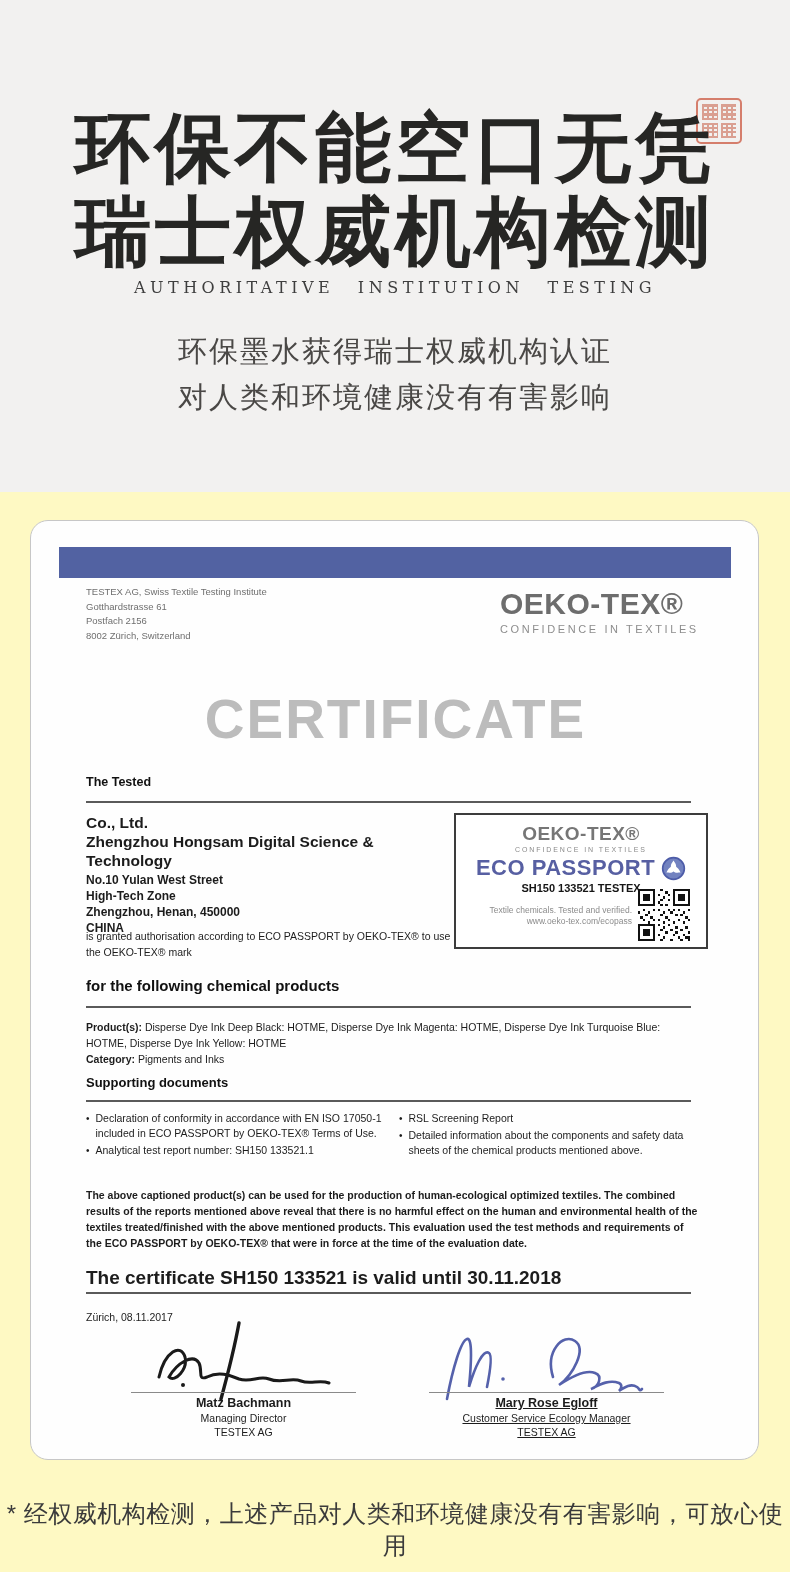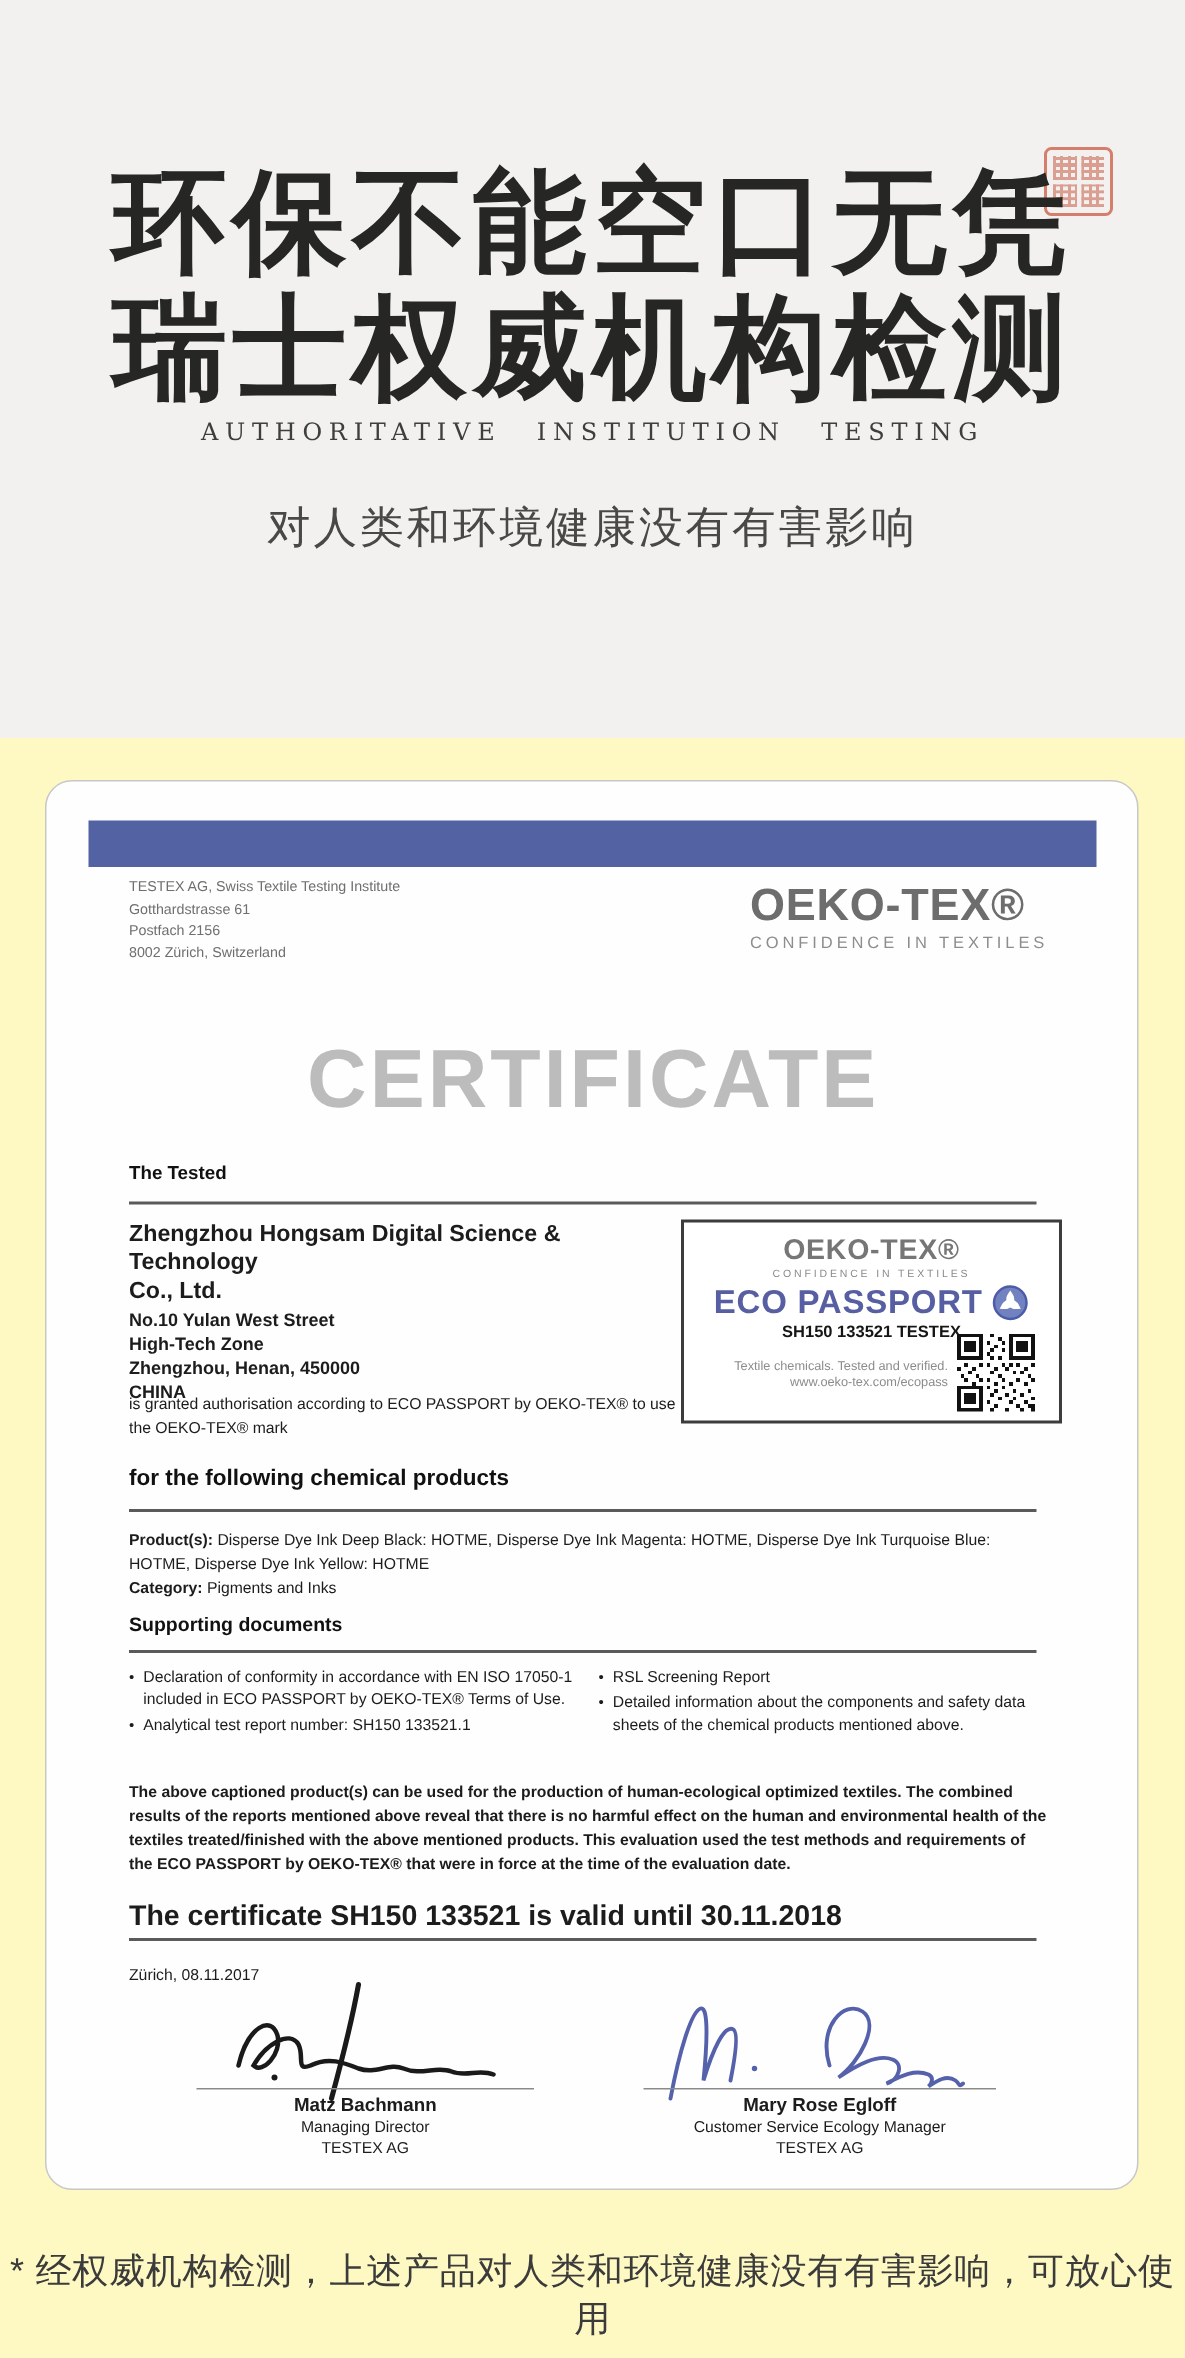--- a/index.html
+++ b/index.html
@@ -78,21 +78,21 @@
   .bullet .dot { flex:0 0 auto; font-size:10px; line-height:15px; }
   .statement { position:absolute; left:55px; top:666px; width:612px; font-size:10.5px; line-height:16px; font-weight:700; }
   .validity  { position:absolute; left:55px; top:746px; font-size:19px; font-weight:700; }
   .place-date{ position:absolute; left:55px; top:790px; font-size:10.5px; }
   .sig-svg   { position:absolute; }
   .sig-line  { position:absolute; top:871px; height:1px; background:#8a8a8a; }
   .sig-line.left  { left:100px; width:225px; }
   .sig-line.right { left:398px; width:235px; }
   .sig-block { position:absolute; top:875px; text-align:center; }
   .sig-block.left  { left:100px; width:225px; }
-  .sig-block.right { left:398px; width:235px; }
+  .sig-block.right { left:398px; width:235px;text-decoration:underline; }
   .sig-name  { font-size:12.5px; font-weight:700; }
   .sig-title { font-size:10.5px; margin-top:2px; }
   .sig-org   { font-size:10.5px; margin-top:2px; }
   
   .eco-box {
     position:absolute; left:423px; top:292px; width:254px; height:136px;
     border:2px solid #3c3c3c; background:#fff; text-align:center;
   }
   .eco-brand { font-size:19px; font-weight:700; color:#767676; letter-spacing:.5px; margin-top:8px; }
   .eco-tag   { font-size:7px; color:#8a8a8a; letter-spacing:1.9px; margin-top:1px; }
@@ -117,20 +117,21 @@
     <div class="hero-seal">
       <span></span>
         <span></span>
       <span></span>
         <span></span>
     </div>
     <h1 class="hero-title l1">环保不能空口无凭</h1>
     <h1 class="hero-title l2">瑞士权威机构检测</h1>
     <div class="hero-sub-en">AUTHORITATIVE INSTITUTION TESTING</div>
     <div class="hero-desc">
+      <div>环保墨水获得瑞士权威机构认证</div>
       <div>对人类和环境健康没有有害影响</div>
     </div>
   </section>
 
   <section class="card">
     <div class="topbar"></div>
 
     <div class="issuer">
       <div>TESTEX AG, Swiss Textile Testing Institute</div>
       <div>Gotthardstrasse 61</div>
@@ -142,22 +143,22 @@
       <div class="brand-name">OEKO-TEX®</div>
       <div class="brand-tag">CONFIDENCE IN TEXTILES</div>
     </div>
 
     <div class="doc-title">CERTIFICATE</div>
 
     <div class="sec-head company">The Tested</div>
     <div class="rule r1"></div>
 
     <div class="company-block">
+      <div class="company-name">Co., Ltd.</div>
       <div class="company-name">Zhengzhou Hongsam Digital Science &amp; Technology</div>
-      <div class="company-name">Co., Ltd.</div>
       <div class="company-addr">
         <div>No.10 Yulan West Street</div>
         <div>High-Tech Zone</div>
         <div>Zhengzhou, Henan, 450000</div>
         <div>CHINA</div>
       </div>
     </div>
 
     <div class="eco-box">
       <div class="eco-brand">OEKO-TEX®</div>

